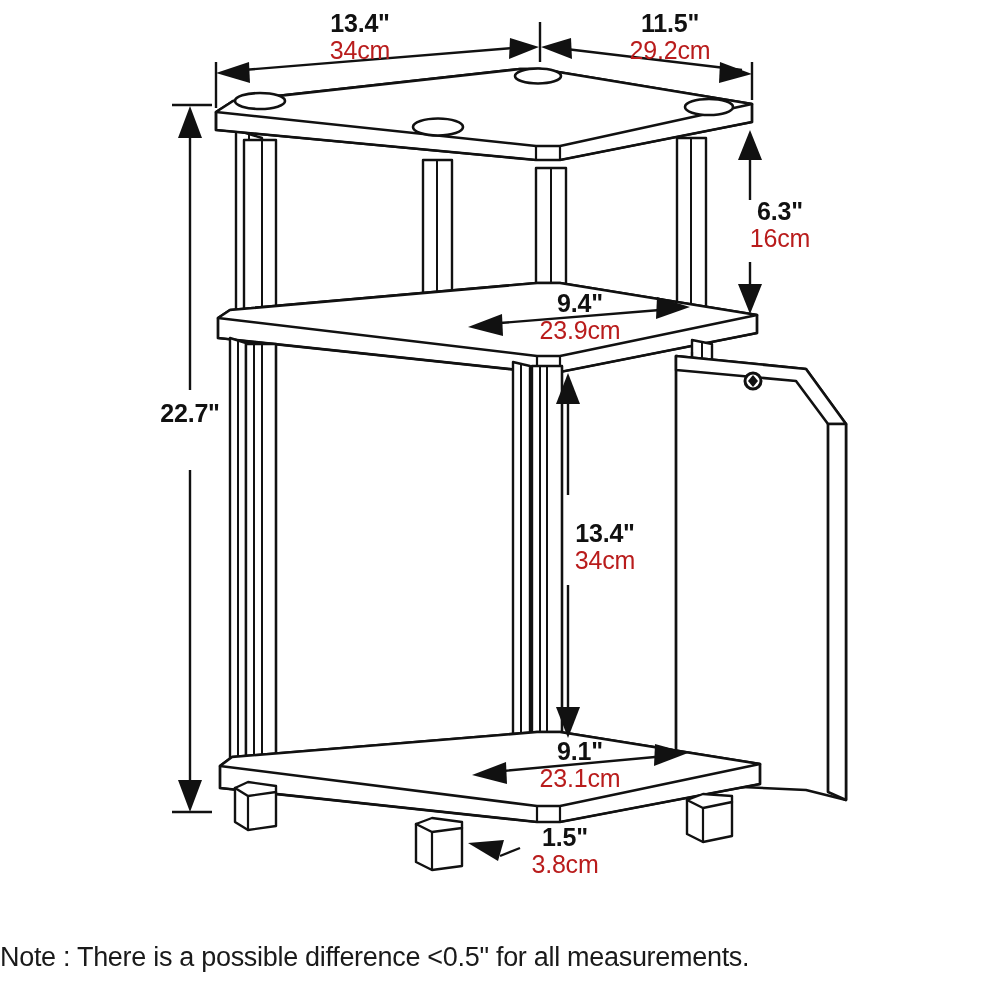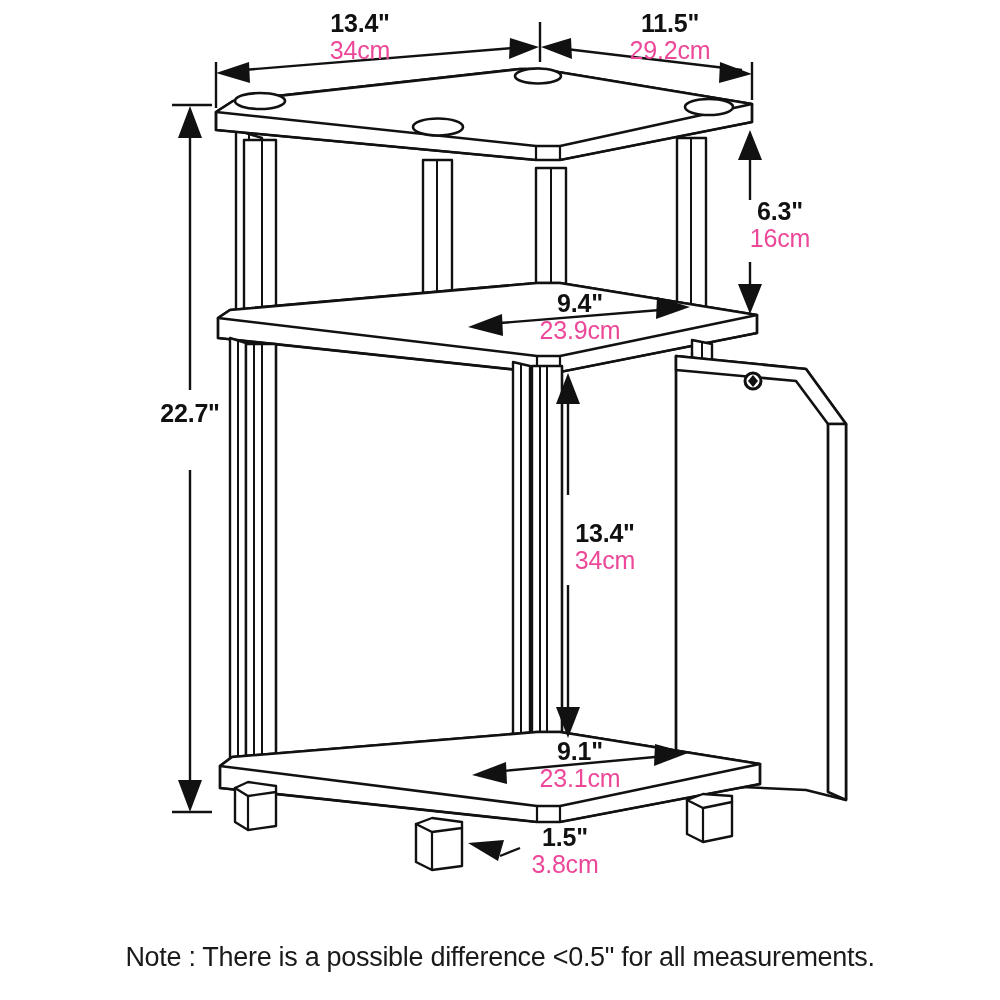--- a/index.html
+++ b/index.html
@@ -22,24 +22,24 @@
   .edge{fill:none;stroke:#111111;stroke-width:2.2;stroke-linecap:round;}
 
   .dimline{fill:none;stroke:#111111;stroke-width:2.4;stroke-linecap:butt;}
   .extline{fill:none;stroke:#111111;stroke-width:2.4;stroke-linecap:butt;}
   .arrowhead{fill:#111111;stroke:none;}
   .screw-outer{fill:#ffffff;stroke:#111111;stroke-width:3;}
   .screw-inner{fill:#111111;stroke:none;}
 
   .dimtext{position:absolute;text-align:center;line-height:1.06;white-space:nowrap;}
   .dim-in{font-weight:bold;font-size:25px;letter-spacing:-0.2px;color:#111111;}
-  .dim-cm{font-weight:normal;font-size:25px;letter-spacing:-0.2px;color:#ec4899;}
+  .dim-cm{font-weight:normal;font-size:25px;letter-spacing:-0.2px;color:#b91c1c;}
   .note{
     position:absolute;left:0;right:0;top:942px;
-    text-align:center;font-size:27px;color:#1a1a1a;letter-spacing:-0.3px;
+    text-align:left;font-size:27px;color:#1a1a1a;letter-spacing:-0.3px;
   }
 </style>
 </head>
 <body>
 
 <div id="stage">
 
   <svg id="diagram" viewBox="0 0 1000 1000">
 
     <defs>

